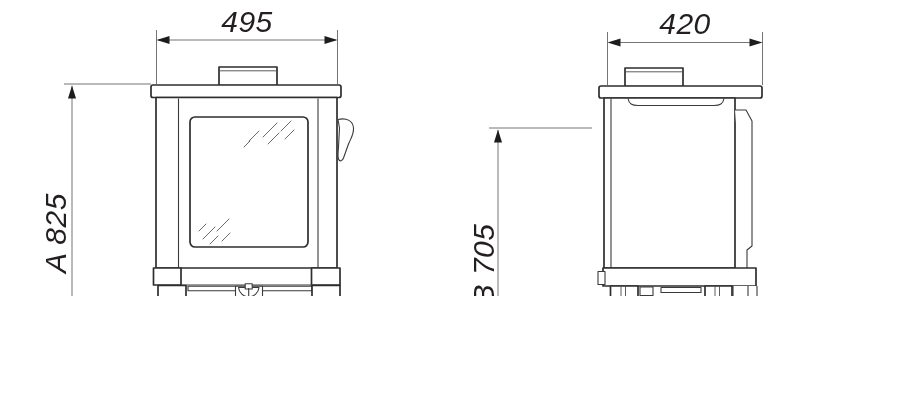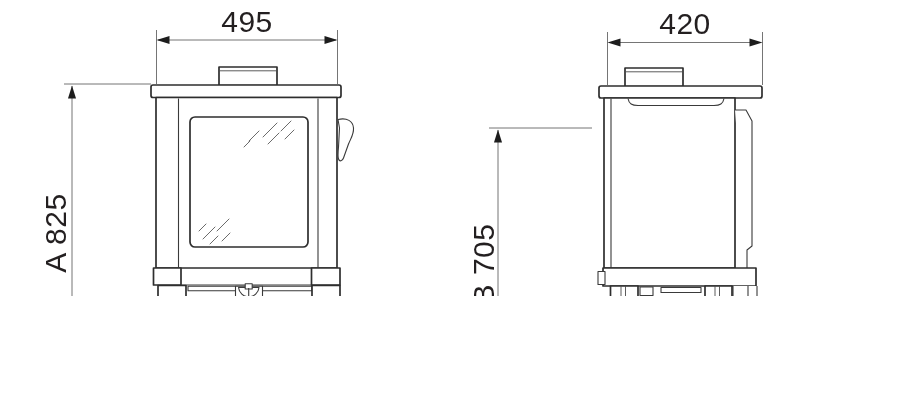--- a/index.html
+++ b/index.html
@@ -1,16 +1,16 @@
 <!DOCTYPE html>
 <html><head>
 <meta charset="utf-8">
 <style>
   html,body{margin:0;padding:0;background:#ffffff;}
-  .stage{width:900px;height:296px;position:relative;background:#fff;overflow:hidden;}
+  .stage{width:900px;height:296px;position:relative;background:#fff;overflow:hidden;font-style:italic;}
   svg{display:block;}
   text{font-family:"Liberation Sans","DejaVu Sans",sans-serif;fill:#231f20;}
   .dimtxt{font-size:30px;letter-spacing:0.5px;}
   .olf{fill:#ffffff;stroke:#2e2e2e;stroke-width:1.7;stroke-linejoin:round;}
   .ml{fill:none;stroke:#3a3a3a;stroke-width:1.1;stroke-linejoin:round;}
   .mlf{fill:#ffffff;stroke:#3a3a3a;stroke-width:1.1;stroke-linejoin:round;}
   .tl{fill:none;stroke:#4a4a4a;stroke-width:0.9;}
   .refl{fill:none;stroke:#5a5a5a;stroke-width:0.9;stroke-linecap:round;}
   .dim{fill:none;stroke:#757575;stroke-width:1;}
   .dash{fill:none;stroke:#4a4a4a;stroke-width:0.9;stroke-dasharray:3.2,2.6;}

